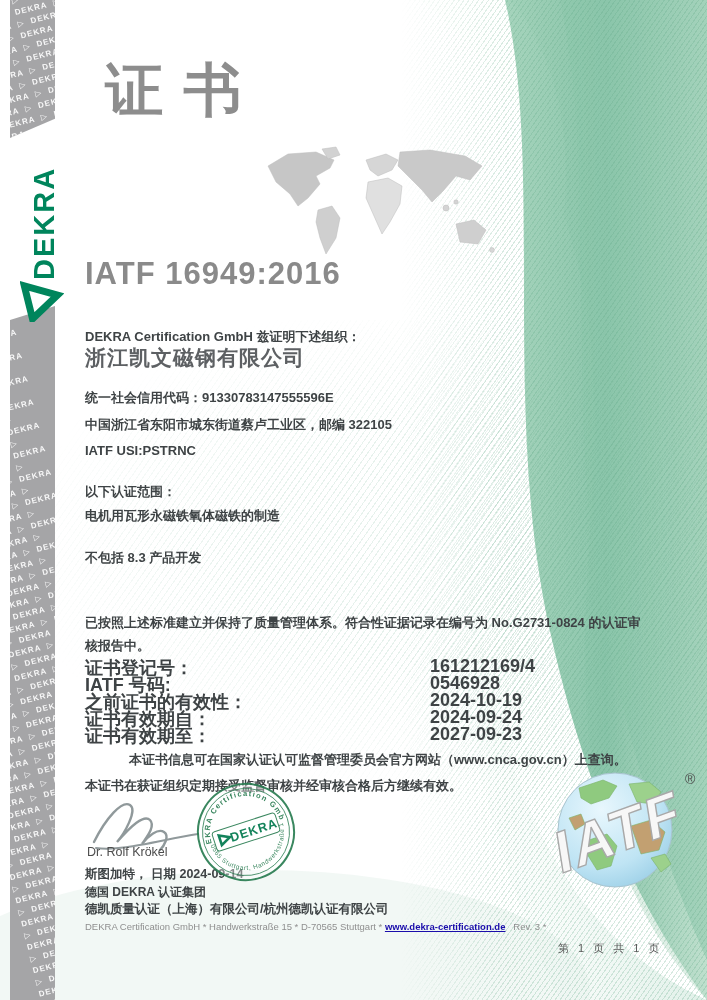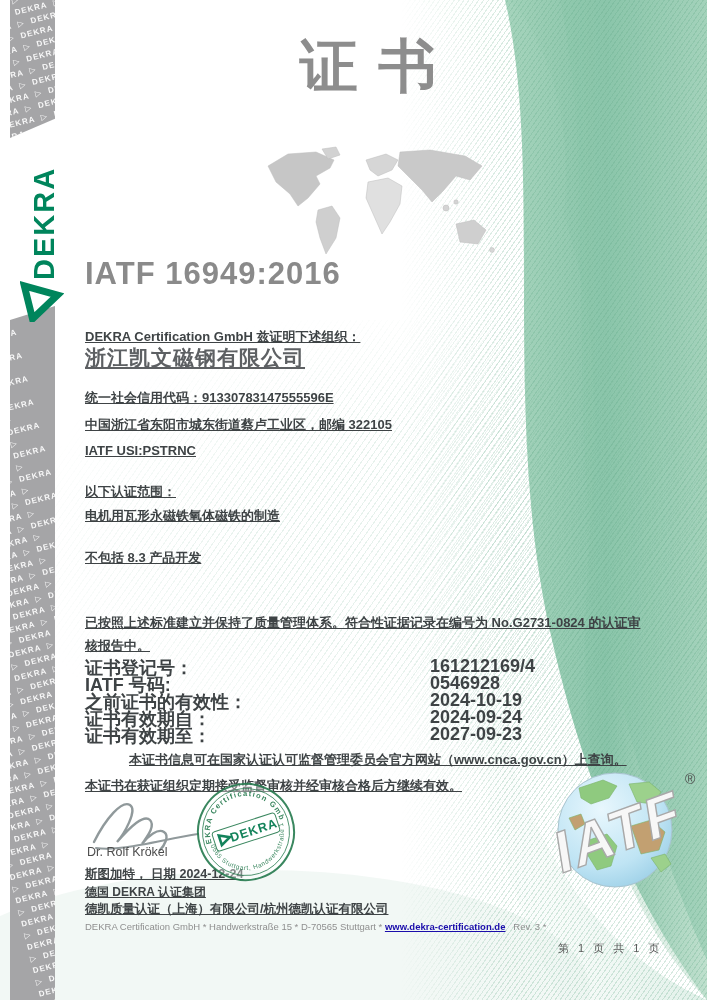--- a/index.html
+++ b/index.html
@@ -41,31 +41,31 @@
   
   .dekra-logo { position:absolute; left:14px; top:148px; width:58px; height:172px; z-index:3; }
   .dekra-word {
     position:absolute; left:14px; top:0; height:132px;
     writing-mode:vertical-rl; transform:rotate(180deg);
     font-size:29px; font-weight:bold; letter-spacing:2px; color:#00855C;
   }
   .dekra-arrow { position:absolute; left:6px; top:128px; }
   
   .doc-title {
-    position:absolute; left:85px; top:28px; width:566px; z-index:3;
-    text-align:center; font-size:58px; font-weight:bold; color:#8d8d8d;
+    position:absolute; left:85px; top:52px; width:566px; z-index:3;
+    font-size:58px; font-weight:bold; color:#8d8d8d;
     letter-spacing:0.35em; text-indent:0.35em;
   }
   .world-map { position:absolute; left:260px; top:146px; z-index:2; }
   .standard-heading {
     position:absolute; left:85px; top:256px; z-index:3;
     font-size:31px; font-weight:bold; color:#8a8a8a; letter-spacing:1px;
   }
   
-  .t { position:absolute; left:85px; z-index:3; color:#3e4345; font-size:13px;text-decoration:underline; }
+  .t { position:absolute; left:85px; z-index:3; color:#3e4345; font-size:13px; }
   .b { font-weight:bold; }
   .intro       { top:328px; }
   .company     { top:344px; font-size:21px; font-weight:bold; color:#5d6063; letter-spacing:1px; }
   .credit-code { top:389px; font-weight:bold; }
   .address     { top:416px; font-weight:bold; }
   .iatf-usi    { top:443px; font-weight:bold; }
   .scope-label { top:483px; font-weight:bold; }
   .scope       { top:507px; font-weight:bold; }
   .exclusion   { top:549px; font-weight:bold; }
   .conformity  { top:611px; width:558px; line-height:23px; font-weight:bold; }
@@ -203,21 +203,21 @@
       </text>
       <text font-size="6.4" fill="#2a7d52" letter-spacing="0.6">
         <textPath href="#arcBot" startOffset="50%" text-anchor="middle">70565 Stuttgart, Handwerkstraße 15</textPath>
       </text>
       <rect x="19" y="42" width="66" height="20" rx="3" fill="#ffffff" stroke="#2a7d52" stroke-width="1"></rect>
       <path d="M25,47 L35,52 L25,57 Z" fill="#ffffff" stroke="#00794e" stroke-width="2.6"></path>
       <text x="60" y="57" font-size="12.5" font-weight="bold" fill="#00794e" text-anchor="middle" letter-spacing="1">DEKRA</text>
     </g>
   </svg>
 
-  <div class="t place-date">斯图加特，  日期 2024-12-24</div>
+  <div class="t place-date">斯图加特，  日期 2024-09-14</div>
   <div class="t org1">德国 DEKRA 认证集团</div>
   <div class="t org2">德凯质量认证（上海）有限公司/杭州德凯认证有限公司</div>
 
   <div class="footer-line"><span>DEKRA Certification GmbH * Handwerkstraße 15 * D-70565 Stuttgart * </span><a href="#">www.dekra-certification.de</a><span>&nbsp;&nbsp;&nbsp;Rev. 3 *</span></div>
 
   <div class="page-indicator">第 1 页 共 1 页</div>
 
   <svg class="iatf-globe" width="174" height="132" viewBox="0 0 174 132">
     <defs>
       <radialGradient id="sphere" cx="0.38" cy="0.32" r="0.85">

